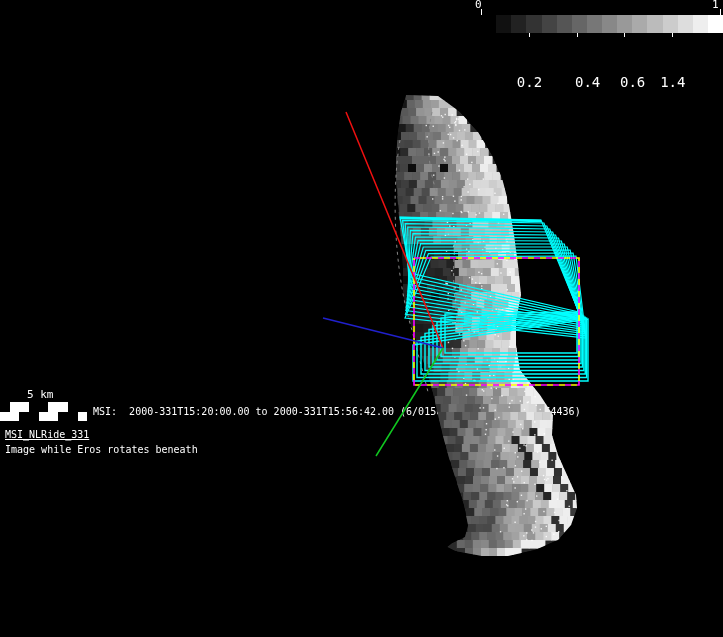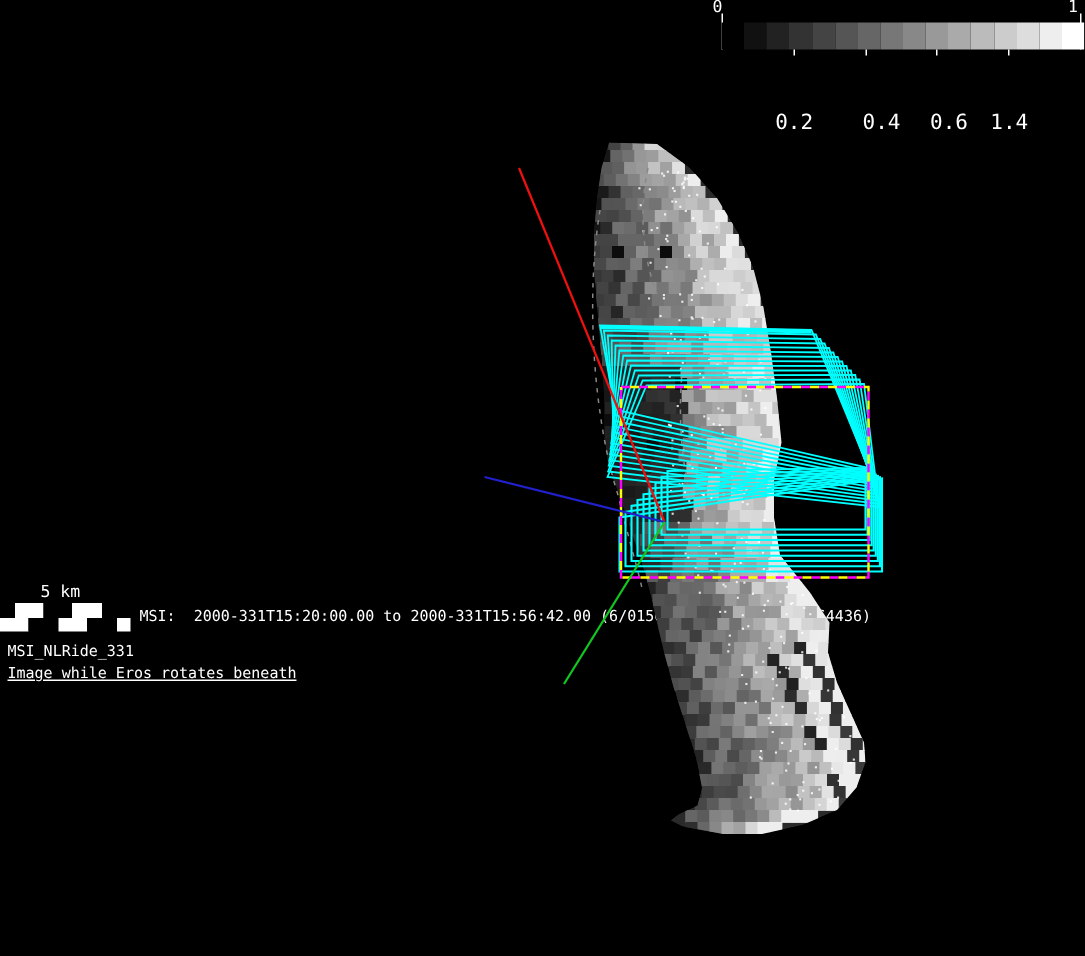--- a/index.html
+++ b/index.html
@@ -19,22 +19,22 @@
   .cb-endlabel{position:absolute;top:-1px;font-size:11px;line-height:11px;}
   .cb-endtick{position:absolute;top:9px;width:1px;height:24px;background:#fff;}
   .cb-tick{position:absolute;top:33px;width:1px;height:4px;background:#fff;}
   .cb-ticklabel{position:absolute;top:36px;width:26px;text-align:left;font-size:14px;line-height:12px;margin-top:40px;}
   
   #scalebar-label{left:27px;top:389px;font-size:11px;line-height:12px;}
   #checker{left:0;top:402px;width:88px;height:19px;}
   .chk-row{display:flex;height:9.5px;}
   
   #status{left:93px;top:405px;font-size:10px;line-height:13px;white-space:pre;}
-  #seqname{left:5px;top:429px;font-size:10px;line-height:12px;}
-  #desc{left:5px;top:444px;font-size:10px;line-height:12px;text-decoration:underline;}
+  #seqname{left:5px;top:429px;font-size:10px;line-height:12px;text-decoration:underline;}
+  #desc{left:5px;top:444px;font-size:10px;line-height:12px;}
 </style>
 </head>
 <body>
 
 <div id="root">
 
   <div class="abs txtlayer" id="status">MSI:  2000-331T15:20:00.00 to 2000-331T15:56:42.00 (6/0150662234 to 6/0150664436)</div>
   <div class="abs txtlayer" id="seqname">MSI_NLRide_331</div>
   <div class="abs txtlayer" id="desc">Image while Eros rotates beneath</div>
 

